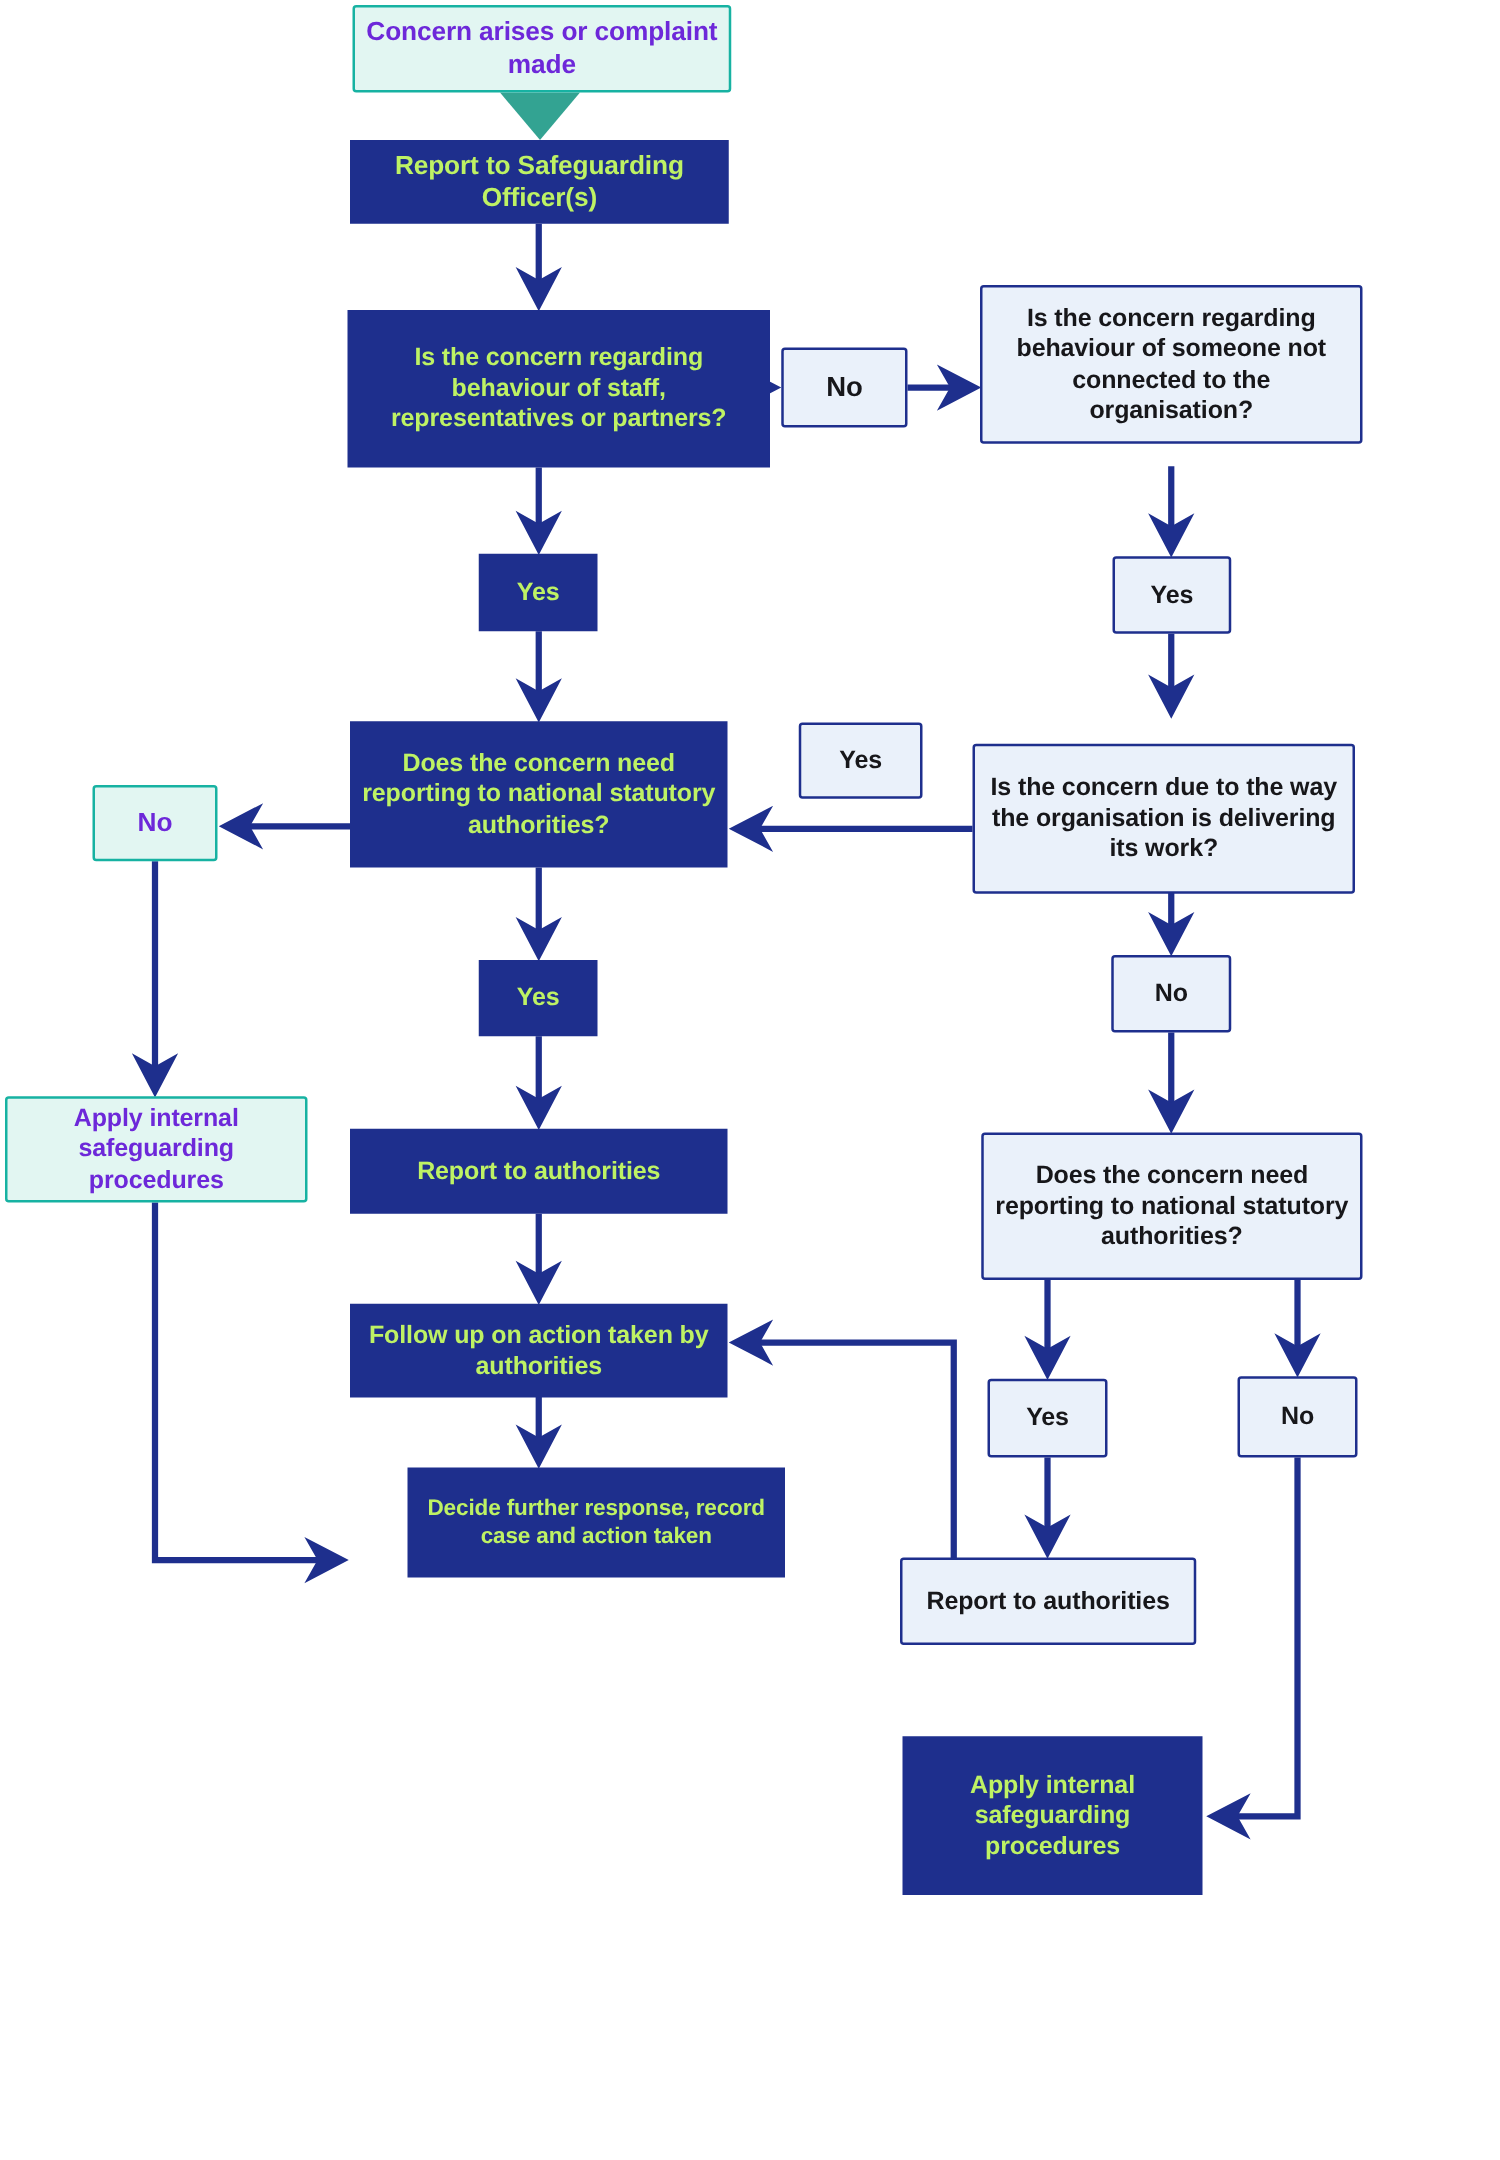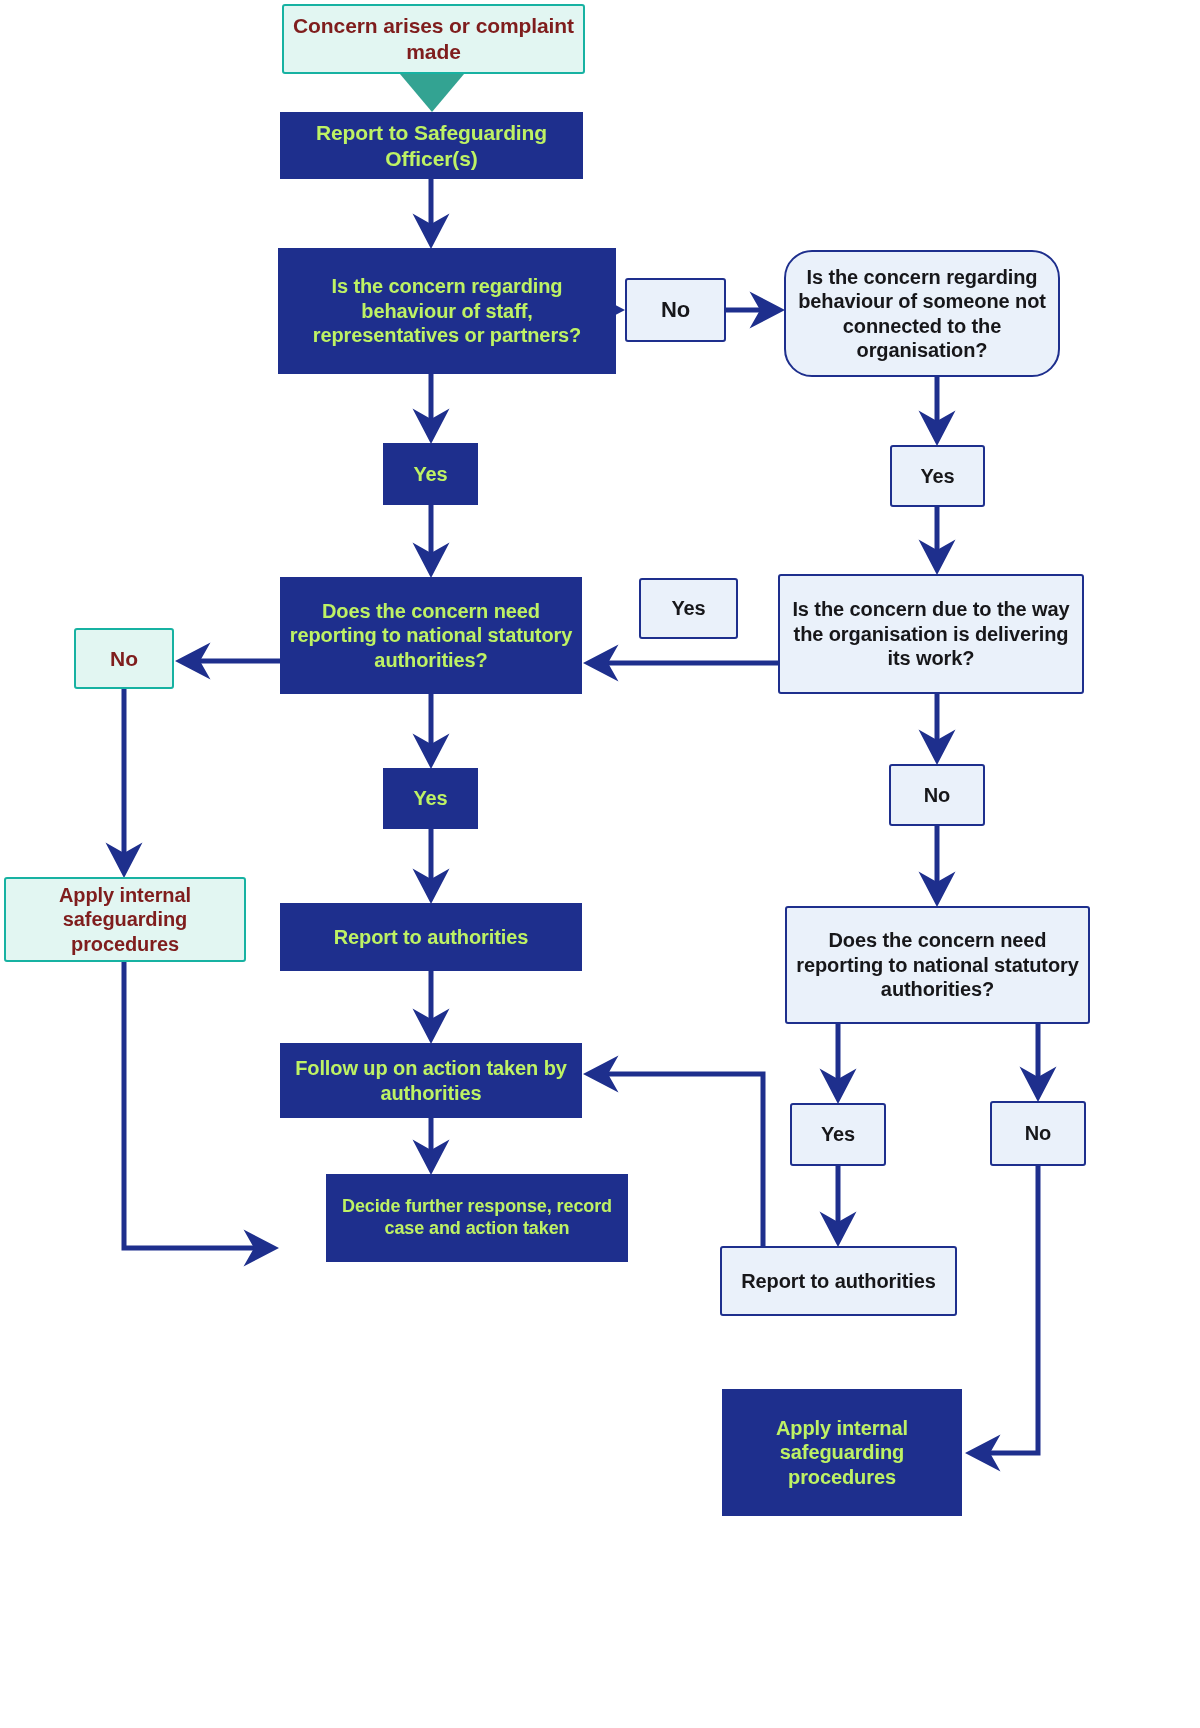--- a/index.html
+++ b/index.html
@@ -46,21 +46,21 @@
   
   .n-light {
     background: #eaf1fa;
     color: #17171a;
     border: 2px solid #1e2f8d;
     border-radius: 3px;
   }
   
   .n-mint {
     background: #e2f6f2;
-    color: #7f1d1d;
+    color: #6d28d9;
     border: 2px solid #17b2a2;
     border-radius: 3px;
   }
   .lbl {
     display: block;
     width: 100%;
   }
 </style>
 </head>
 <body>
@@ -127,36 +127,36 @@
       </div>
       <div class="node n-dark" style="left: 280px; top: 112px; width: 303px; height: 67px; font-size: 21px;">
         <span class="lbl">Report to Safeguarding Officer(s)</span>
       </div>
       <div class="node n-dark" style="left: 278px; top: 248px; width: 338px; height: 126px; font-size: 20px;">
         <span class="lbl">Is the concern regarding behaviour of staff, representatives or partners?</span>
       </div>
       <div class="node n-light" style="left: 625px; top: 278px; width: 101px; height: 64px; font-size: 22px;">
         <span class="lbl">No</span>
       </div>
-      <div class="node n-light" style="left: 784px; top: 250px; width: 276px; height: 127px; font-size: 20px; border-radius: 28px;">
+      <div class="node n-light" style="left: 784px; top: 228px; width: 306px; height: 127px; font-size: 20px;">
         <span class="lbl">Is the concern regarding behaviour of someone not connected to the organisation?</span>
       </div>
       <div class="node n-dark" style="left: 383px; top: 443px; width: 95px; height: 62px; font-size: 20px;">
         <span class="lbl">Yes</span>
       </div>
       <div class="node n-light" style="left: 890px; top: 445px; width: 95px; height: 62px; font-size: 20px;">
         <span class="lbl">Yes</span>
       </div>
       <div class="node n-dark" style="left: 280px; top: 577px; width: 302px; height: 117px; font-size: 20px;">
         <span class="lbl">Does the concern need reporting to national statutory authorities?</span>
       </div>
       <div class="node n-light" style="left: 639px; top: 578px; width: 99px; height: 61px; font-size: 20px;">
         <span class="lbl">Yes</span>
       </div>
-      <div class="node n-light" style="left: 778px; top: 574px; width: 306px; height: 120px; font-size: 20px;">
+      <div class="node n-light" style="left: 778px; top: 595px; width: 306px; height: 120px; font-size: 20px;">
         <span class="lbl">Is the concern due to the way the organisation is delivering its work?</span>
       </div>
       <div class="node n-mint" style="left: 74px; top: 628px; width: 100px; height: 61px; font-size: 21px;">
         <span class="lbl">No</span>
       </div>
       <div class="node n-dark" style="left: 383px; top: 768px; width: 95px; height: 61px; font-size: 20px;">
         <span class="lbl">Yes</span>
       </div>
       <div class="node n-light" style="left: 889px; top: 764px; width: 96px; height: 62px; font-size: 20px;">
         <span class="lbl">No</span>

